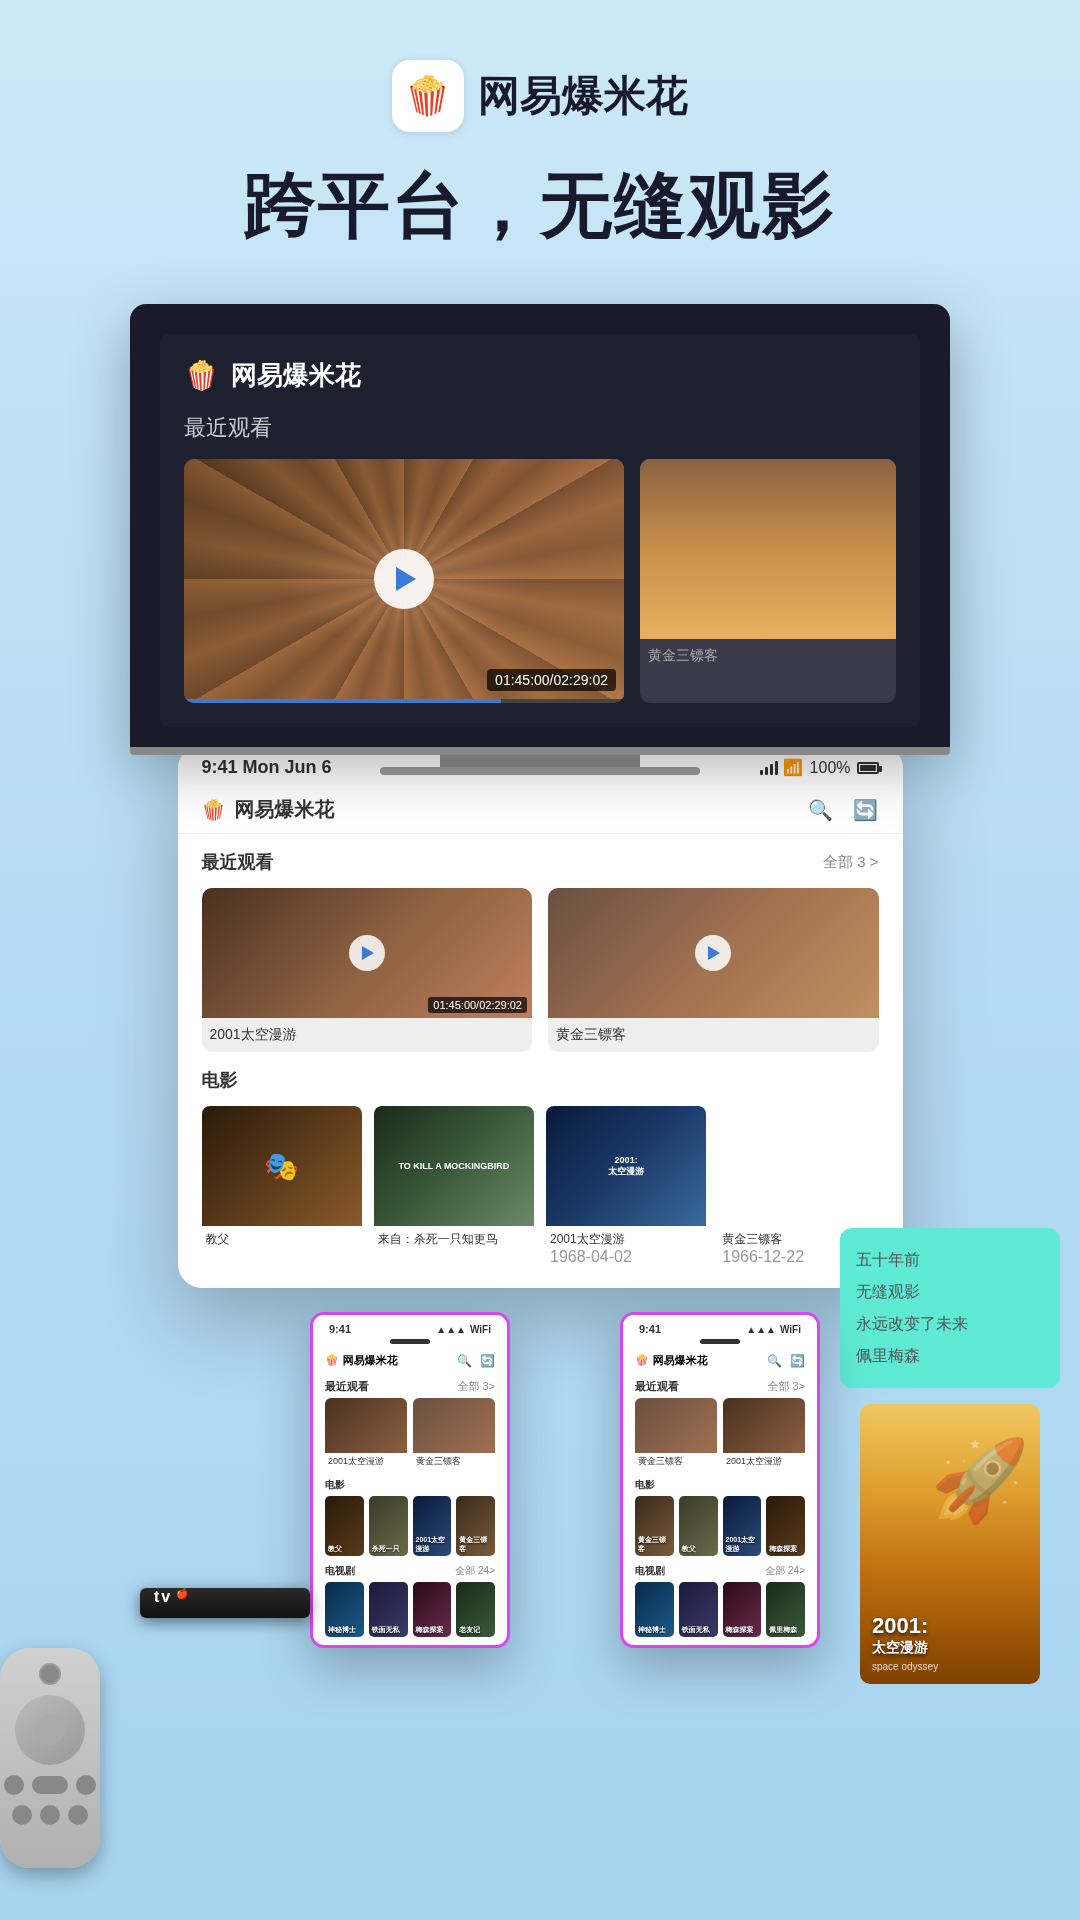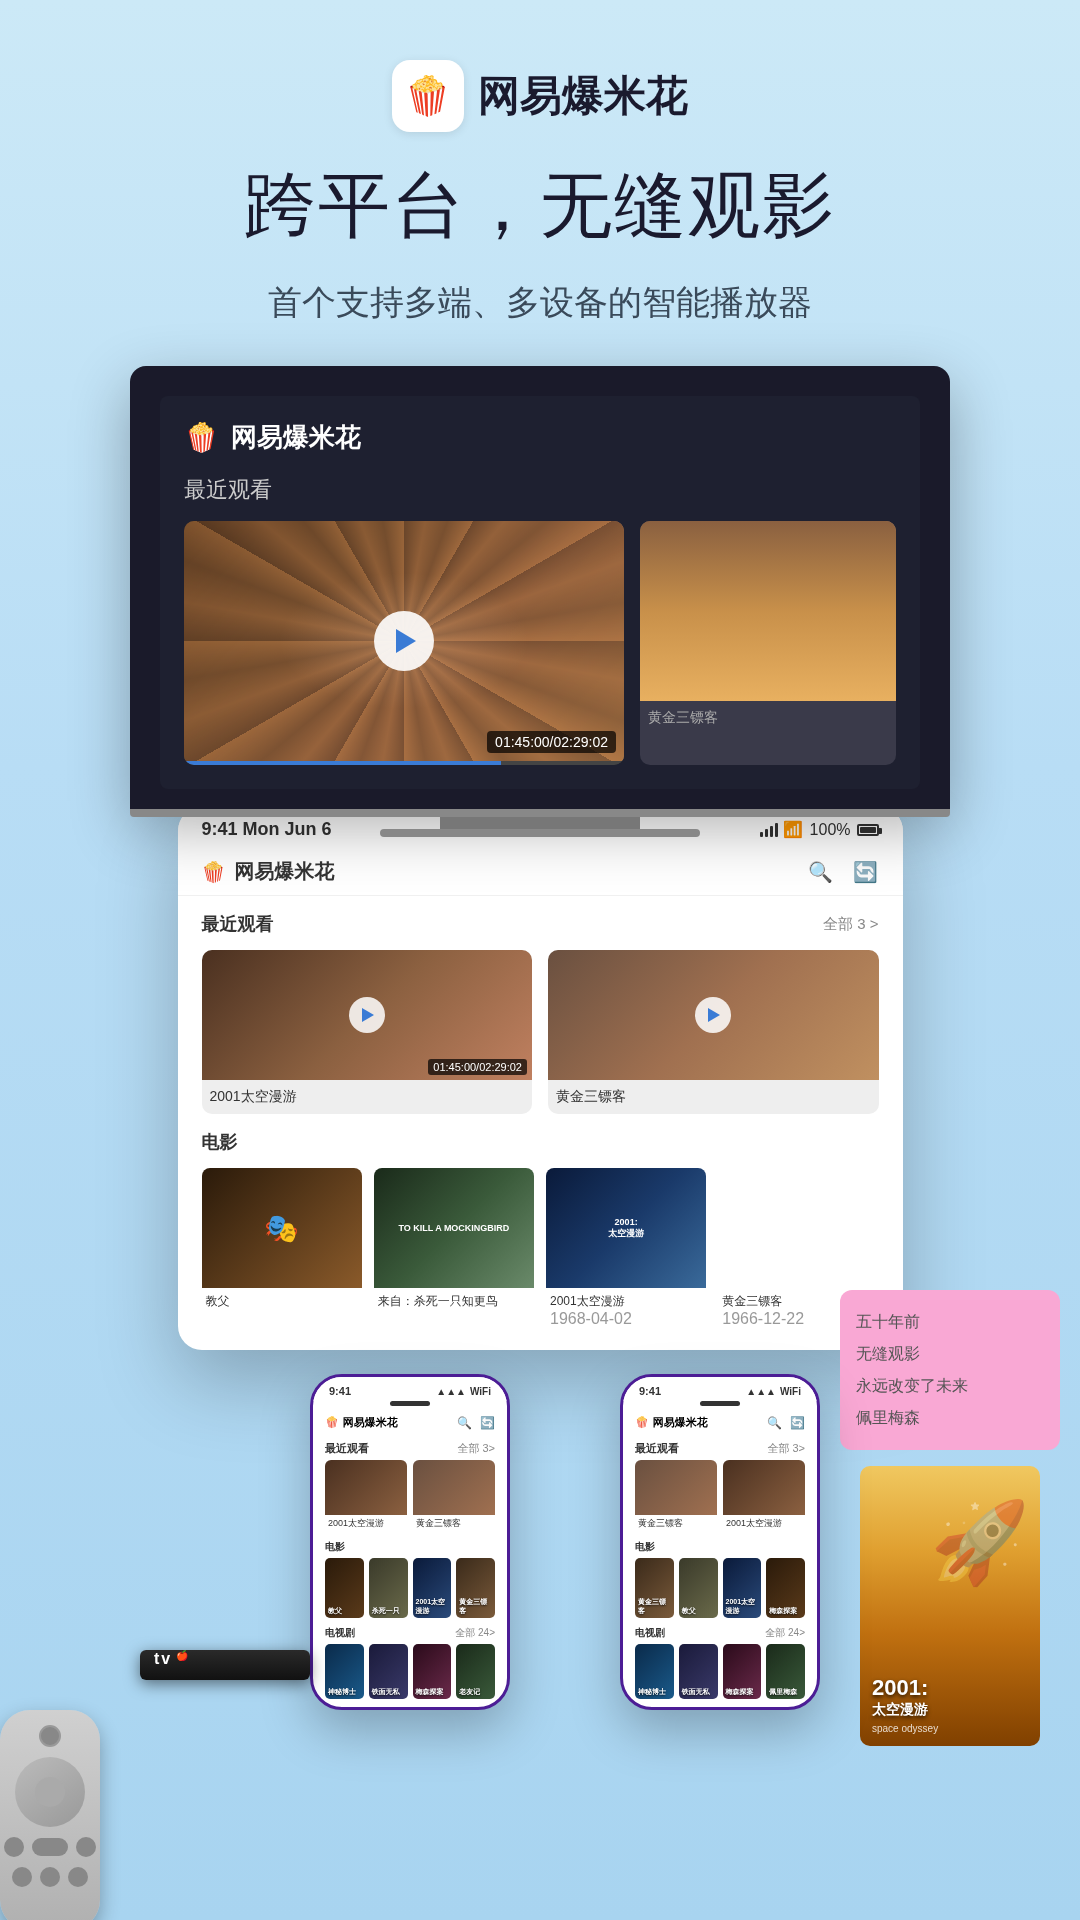--- a/index.html
+++ b/index.html
@@ -42,25 +42,25 @@
     }
 
     .app-name {
       font-size: 42px;
       font-weight: 600;
       color: #1a1a2e;
     }
 
     .main-title {
       font-size: 72px;
-      font-weight: 400;
+      font-weight: 700;
       color: #1a1a2e;
       text-align: left;
       line-height: 1.2;
-      margin-bottom: 32px;
+      margin-bottom: 16px;
       letter-spacing: 2px;
     }
 
     .sub-title {
       font-size: 34px;
       color: #3a4a5a;
       text-align: center;
       font-weight: 400;
     }
 
@@ -461,22 +461,22 @@
     .remote-btn-wide {
       width: 36px;
       height: 18px;
       border-radius: 9px;
       background: #888;
     }
 
     .phone-frame {
       width: 200px;
       background: white;
-      border-radius: 32px;
-      border: 3px solid #4c1d95;
+      border-radius: 14px;
+      border: 3px solid #d946ef;
       overflow: hidden;
       box-shadow: 0 20px 50px rgba(0,0,0,0.25);
     }
 
     .phone-status {
       display: flex;
       justify-content: space-between;
       align-items: center;
       padding: 8px 16px 4px;
       font-size: 11px;
@@ -694,21 +694,20 @@
   </style>
 </head>
 <body>
 
 <div class="header">
   <div class="app-brand">
     <div class="app-icon">🍿</div>
     <span class="app-name">网易爆米花</span>
   </div>
   <div class="main-title">跨平台，无缝观影</div>
-  <div class="sub-title">首个支持多端、多设备的智能播放器</div>
 </div>
 
 <div class="tv-and-tablet-section">
 
   <div class="tv-wrapper">
     <div class="tv-frame">
       <div class="tv-inner">
         <div class="tv-brand-row">
           <span class="tv-brand-icon">🍿</span>
           <span class="tv-brand-name">网易爆米花</span>
@@ -1027,21 +1026,21 @@
           </div>
           <div class="phone-tv-card tv4">
             <span class="phone-tv-title">佩里梅森</span>
           </div>
         </div>
       </div>
     </div>
   </div>
 
   <div style="position:absolute;right:20px;top:0;z-index:5;width:220px;">
-    <div style="background:#f9a8d4;border-radius:12px;padding:16px;margin-bottom:16px;">
+    <div style="background:#5eead4;border-radius:12px;padding:16px;margin-bottom:16px;">
       <div style="font-size:16px;color:#555;line-height:2;">
         <div>五十年前</div>
         <div>无缝观影</div>
         <div>永远改变了未来</div>
         <div>佩里梅森</div>
       </div>
     </div>
 
     <div style="width:180px;height:280px;background:linear-gradient(180deg,#f0c860 0%,#e0a030 30%,#c07010 60%,#804000 100%);border-radius:10px;display:flex;flex-direction:column;justify-content:flex-end;padding:12px;margin:0 auto;position:relative;overflow:hidden;">
 

